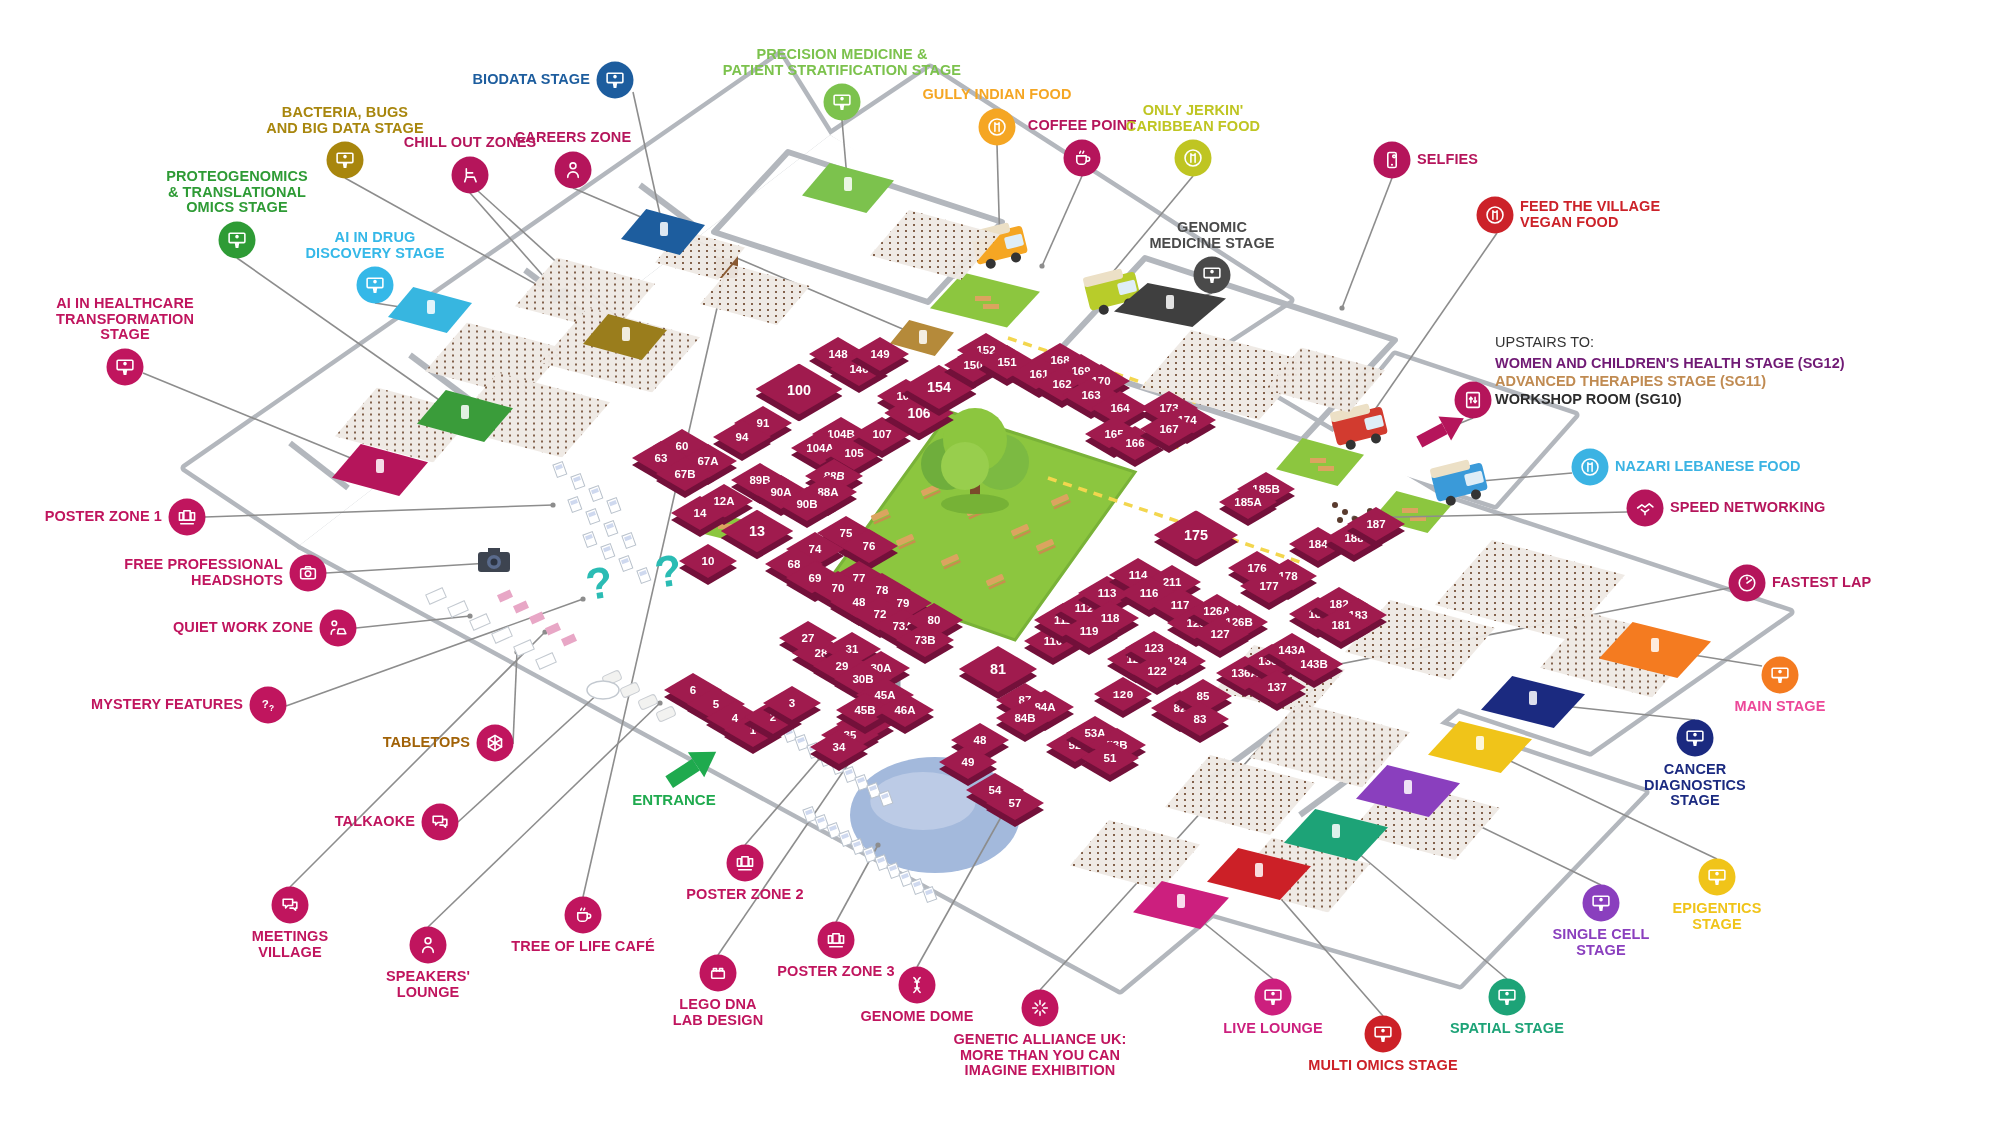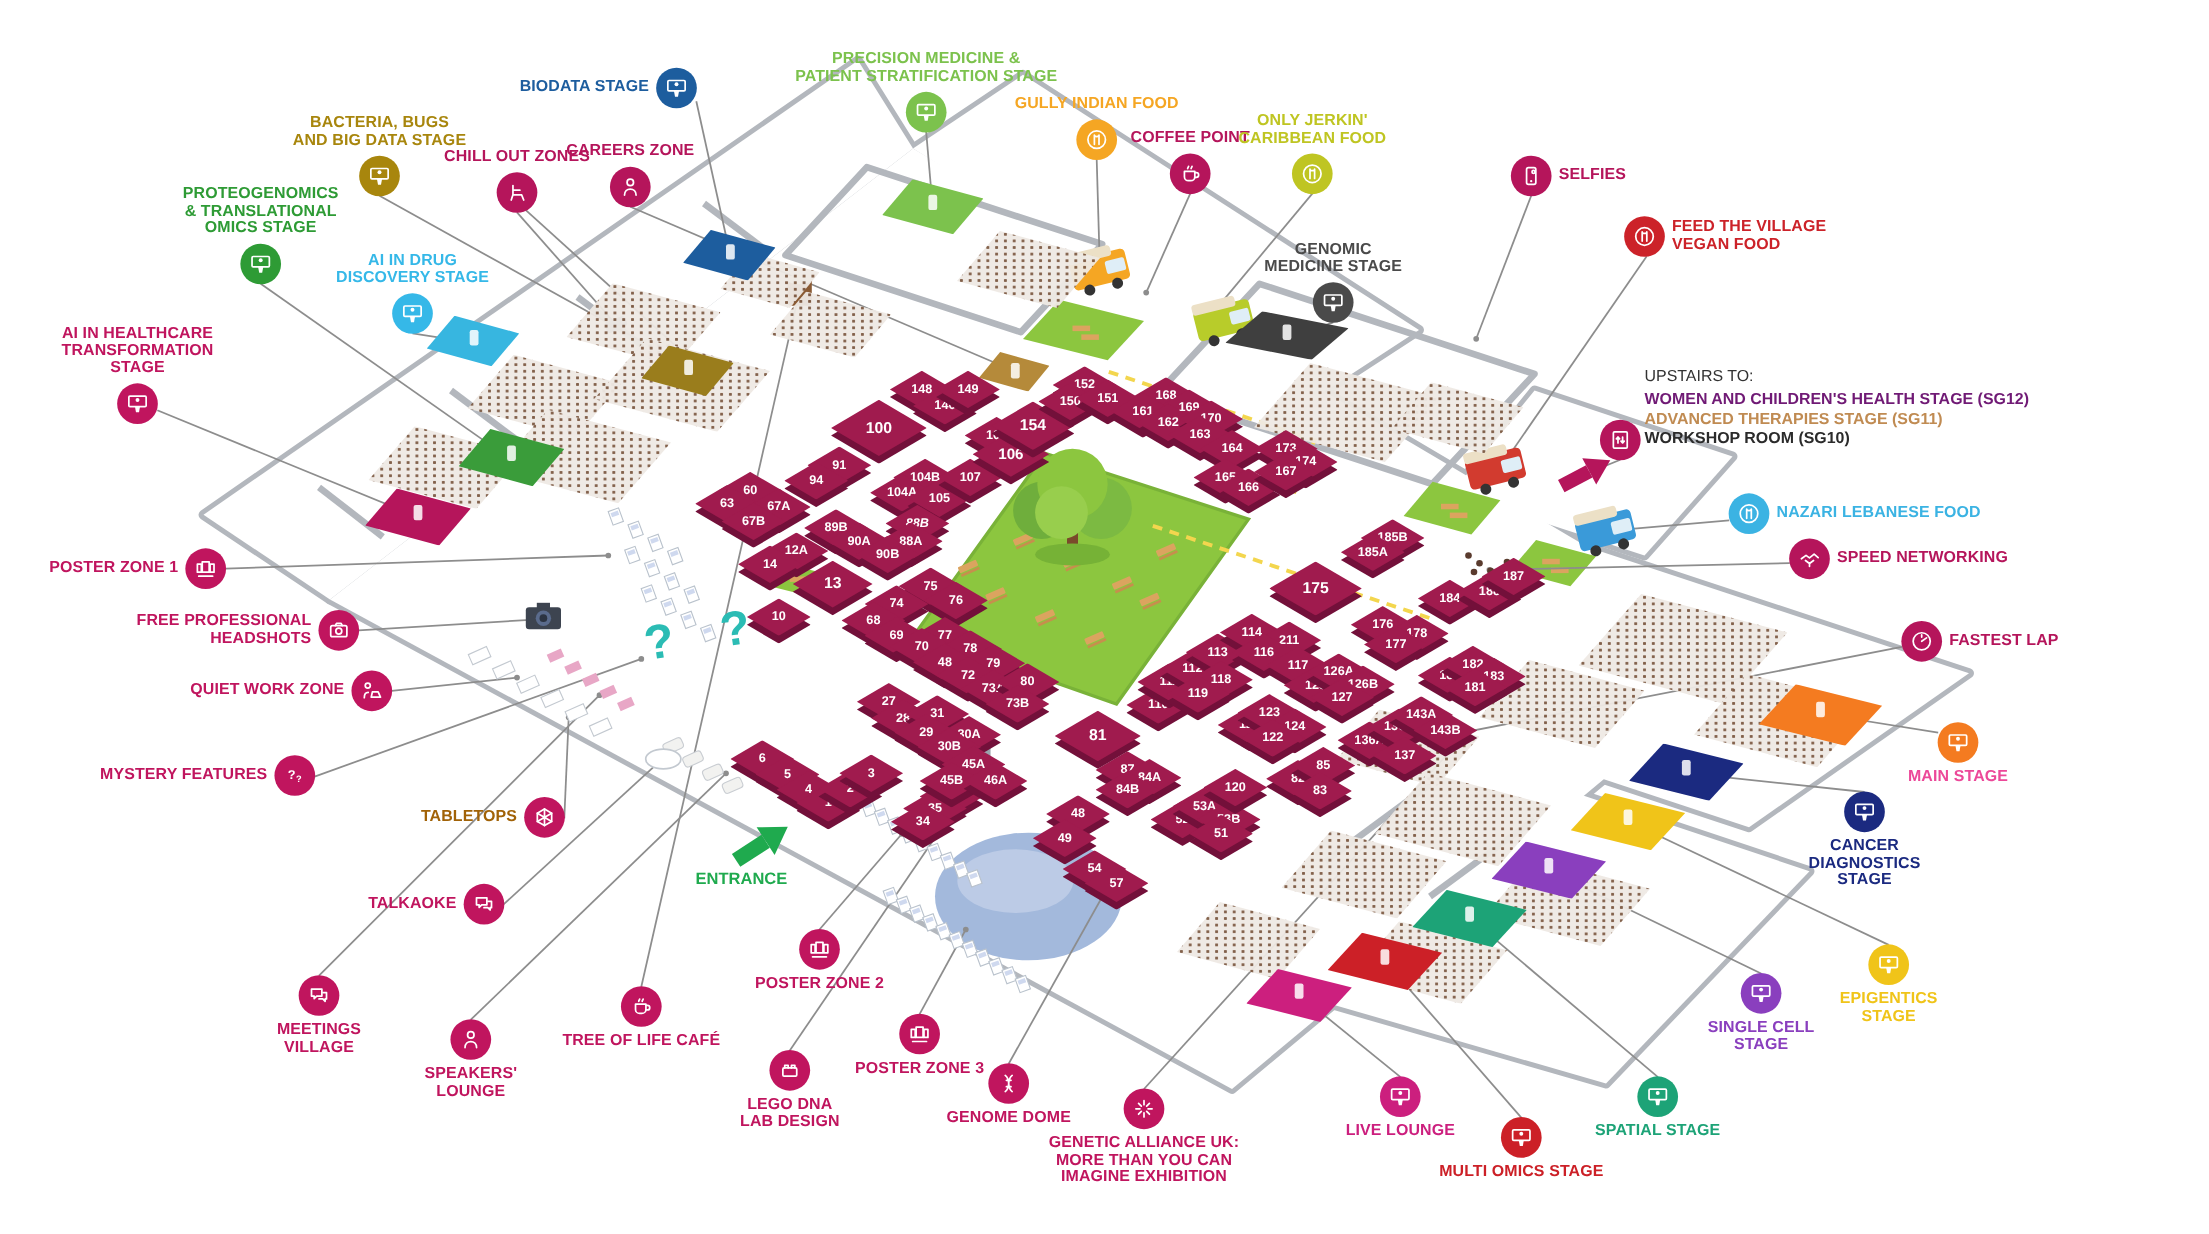--- a/index.html
+++ b/index.html
@@ -945,21 +945,21 @@
       <div class="booth" style="left: 1177px; top: 661px; width: 58px; height: 34px;">
         <div class="b-side"></div>
         <div class="b-top"></div>
         <span class="b-num" style="font-size: 11.5px;">124</span>
       </div>
       <div class="booth" style="left: 1157px; top: 671px; width: 58px; height: 34px;">
         <div class="b-side"></div>
         <div class="b-top"></div>
         <span class="b-num" style="font-size: 11.5px;">122</span>
       </div>
-      <div class="booth" style="left: 1123px; top: 716px; width: 58px; height: 34px;">
+      <div class="booth" style="left: 1123px; top: 694px; width: 58px; height: 34px; font-family: Liberation Mono, monospace;">
         <div class="b-side"></div>
         <div class="b-top"></div>
         <span class="b-num" style="font-size: 11.5px;">120</span>
       </div>
       <div class="booth" style="left: 1196px; top: 623px; width: 58px; height: 34px;">
         <div class="b-side"></div>
         <div class="b-top"></div>
         <span class="b-num" style="font-size: 11.5px;">125</span>
       </div>
       <div class="booth" style="left: 1217px; top: 611px; width: 58px; height: 34px;">

